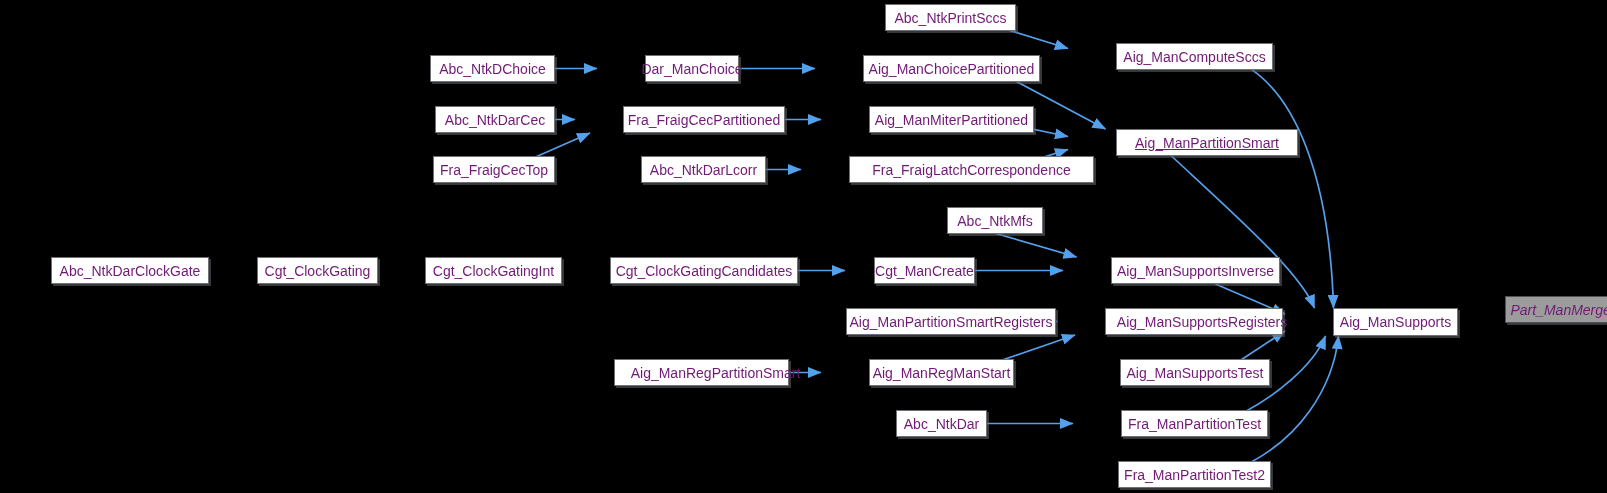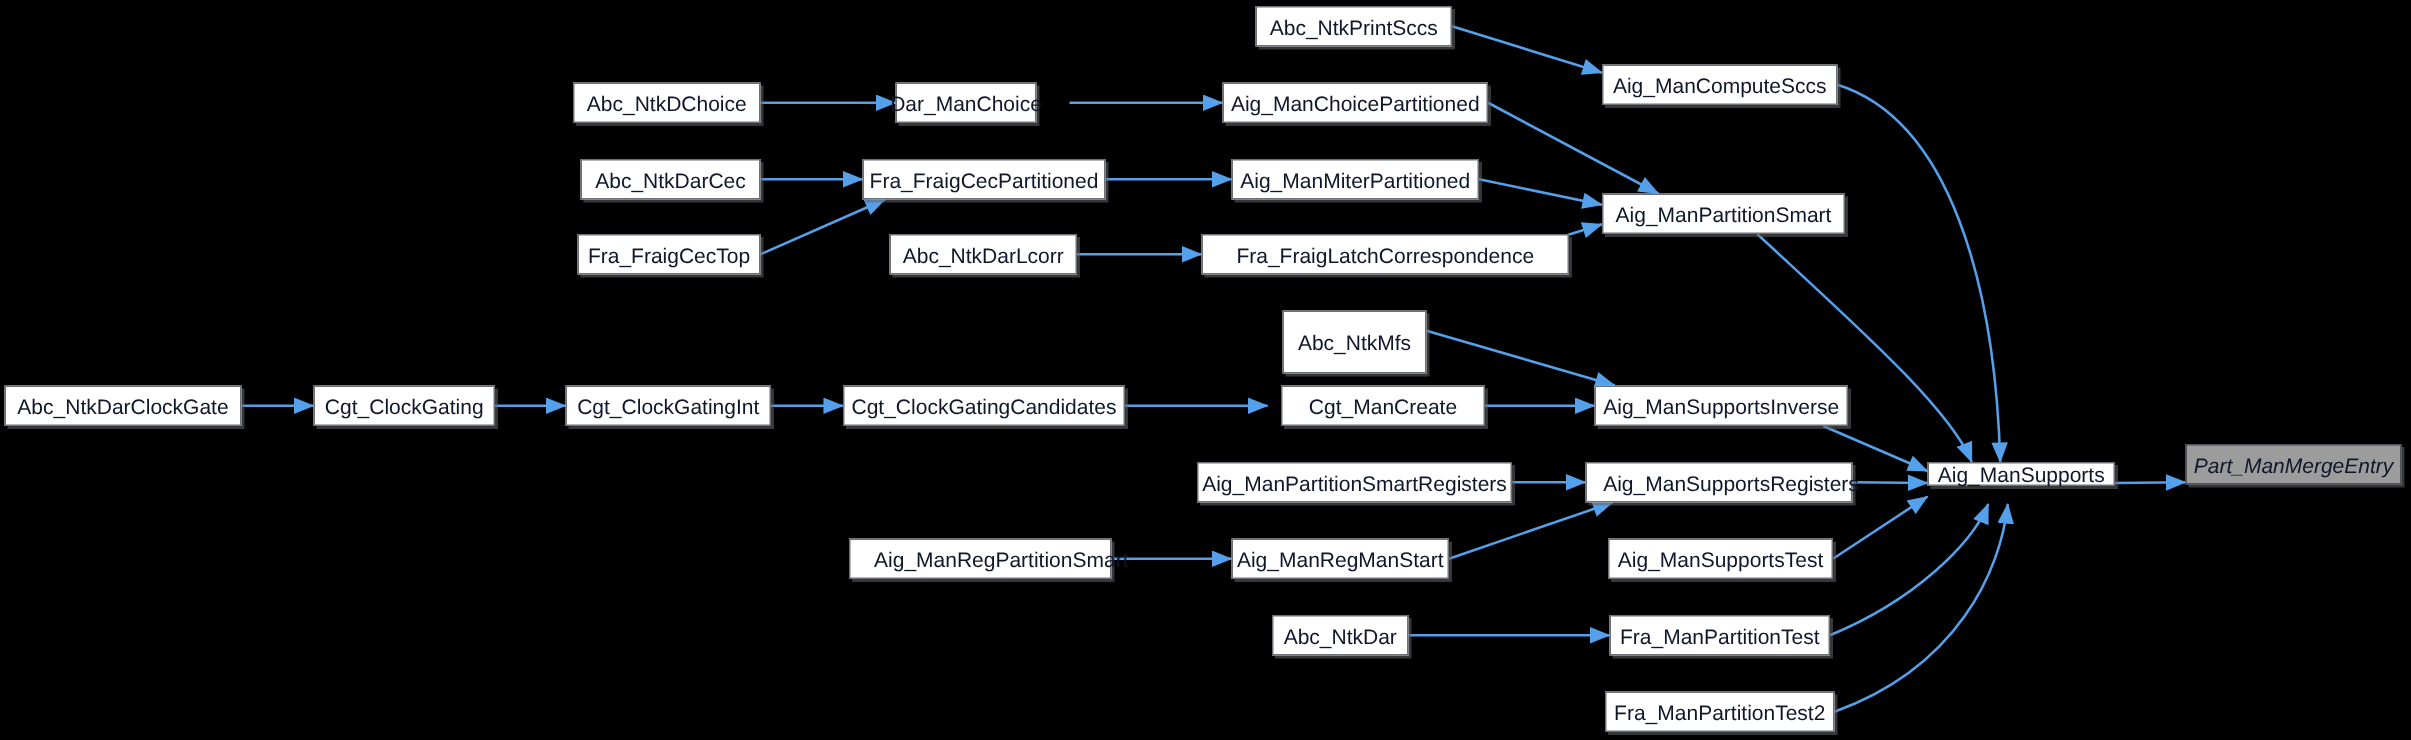--- a/index.html
+++ b/index.html
@@ -6,23 +6,24 @@
   #stage{position:relative;width:1607px;height:493px;background:#000;}
   #edges{position:absolute;left:0;top:0;width:1607px;height:493px;}
   .node{
     position:absolute;
     display:flex;align-items:center;justify-content:center;
     background:#ffffff;
     border:1px solid #6d7176;
     box-shadow:2px 2px 0 rgba(96,100,104,.55);
     box-sizing:border-box;
     font-family:"Liberation Sans",sans-serif;
-    font-size:14px;color:#0f172a;
+    font-size:14px;color:#701a75;
     white-space:nowrap;
     cursor:pointer;
+    margin-left:48px;
   }
   .node.hl{background:#9c9c9c;border-color:#4e5155;}
   path.edge{fill:none;stroke-width:1.7;}
 </style>
 </head>
 <body>
 
 <div id="stage">
   <svg id="edges" xmlns="http://www.w3.org/2000/svg" width="1607" height="493" viewBox="0 0 1607 493">
     <defs>
@@ -63,34 +64,34 @@
   </svg>
   <div id="nodes">
       <div class="node" style="left: 837px; top: 4px; width: 131px; height: 27px;">Abc_NtkPrintSccs</div>
       <div class="node" style="left: 1068px; top: 43px; width: 157px; height: 27px;">Aig_ManComputeSccs</div>
       <div class="node" style="left: 382px; top: 55px; width: 125px; height: 27px;">Abc_NtkDChoice</div>
       <div class="node" style="left: 597px; top: 55px; width: 94px; height: 27px;">Dar_ManChoice</div>
       <div class="node" style="left: 815px; top: 55px; width: 177px; height: 27px;">Aig_ManChoicePartitioned</div>
       <div class="node" style="left: 387px; top: 106px; width: 120px; height: 27px;">Abc_NtkDarCec</div>
       <div class="node" style="left: 575px; top: 106px; width: 162px; height: 27px;">Fra_FraigCecPartitioned</div>
       <div class="node" style="left: 821px; top: 106px; width: 165px; height: 27px;">Aig_ManMiterPartitioned</div>
-      <div class="node" style="left: 1068px; top: 129px; width: 162px; height: 27px;">Aig_ManPartitionSmart</div>
+      <div class="node" style="left: 1068px; top: 129px; width: 182px; height: 27px; text-decoration: underline;">Aig_ManPartitionSmart</div>
       <div class="node" style="left: 385px; top: 156px; width: 122px; height: 27px;">Fra_FraigCecTop</div>
       <div class="node" style="left: 593px; top: 156px; width: 125px; height: 27px;">Abc_NtkDarLcorr</div>
       <div class="node" style="left: 801px; top: 156px; width: 245px; height: 27px;">Fra_FraigLatchCorrespondence</div>
-      <div class="node" style="left: 855px; top: 207px; width: 96px; height: 42px;">Abc_NtkMfs</div>
+      <div class="node" style="left: 899px; top: 207px; width: 96px; height: 27px;">Abc_NtkMfs</div>
       <div class="node" style="left: 3px; top: 257px; width: 158px; height: 27px;">Abc_NtkDarClockGate</div>
       <div class="node" style="left: 209px; top: 257px; width: 121px; height: 27px;">Cgt_ClockGating</div>
       <div class="node" style="left: 377px; top: 257px; width: 137px; height: 27px;">Cgt_ClockGatingInt</div>
       <div class="node" style="left: 562px; top: 257px; width: 188px; height: 27px;">Cgt_ClockGatingCandidates</div>
-      <div class="node" style="left: 854px; top: 257px; width: 136px; height: 27px;">Cgt_ManCreate</div>
+      <div class="node" style="left: 826px; top: 257px; width: 101px; height: 27px;">Cgt_ManCreate</div>
       <div class="node" style="left: 1063px; top: 257px; width: 169px; height: 27px;">Aig_ManSupportsInverse</div>
       <div class="node" style="left: 798px; top: 308px; width: 210px; height: 27px;">Aig_ManPartitionSmartRegisters</div>
       <div class="node" style="left: 1057px; top: 308px; width: 178px; height: 27px; padding-left: 16px;">Aig_ManSupportsRegisters</div>
-      <div class="node" style="left: 1285px; top: 308px; width: 125px; height: 16px;">Aig_ManSupports</div>
+      <div class="node" style="left: 1285px; top: 308px; width: 125px; height: 28px;">Aig_ManSupports</div>
       <div class="node hl" style="left: 1457px; top: 296px; width: 144px; height: 27px; font-style: italic;">Part_ManMergeEntry</div>
       <div class="node" style="left: 566px; top: 359px; width: 175px; height: 27px; padding-left: 28px;">Aig_ManRegPartitionSmart</div>
       <div class="node" style="left: 821px; top: 359px; width: 145px; height: 27px;">Aig_ManRegManStart</div>
       <div class="node" style="left: 1072px; top: 359px; width: 150px; height: 27px;">Aig_ManSupportsTest</div>
       <div class="node" style="left: 848px; top: 410px; width: 91px; height: 27px;">Abc_NtkDar</div>
       <div class="node" style="left: 1073px; top: 410px; width: 147px; height: 27px;">Fra_ManPartitionTest</div>
       <div class="node" style="left: 1070px; top: 461px; width: 153px; height: 27px;">Fra_ManPartitionTest2</div>
     </div>
 </div>
 

